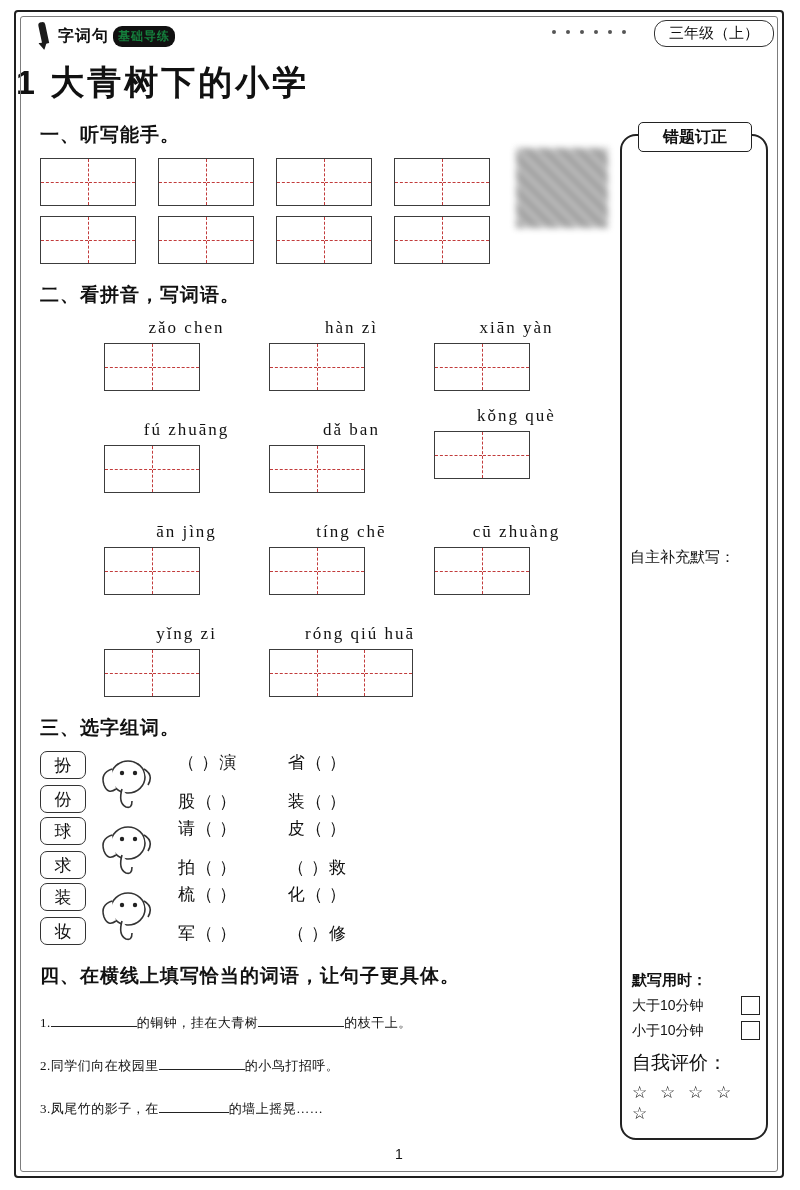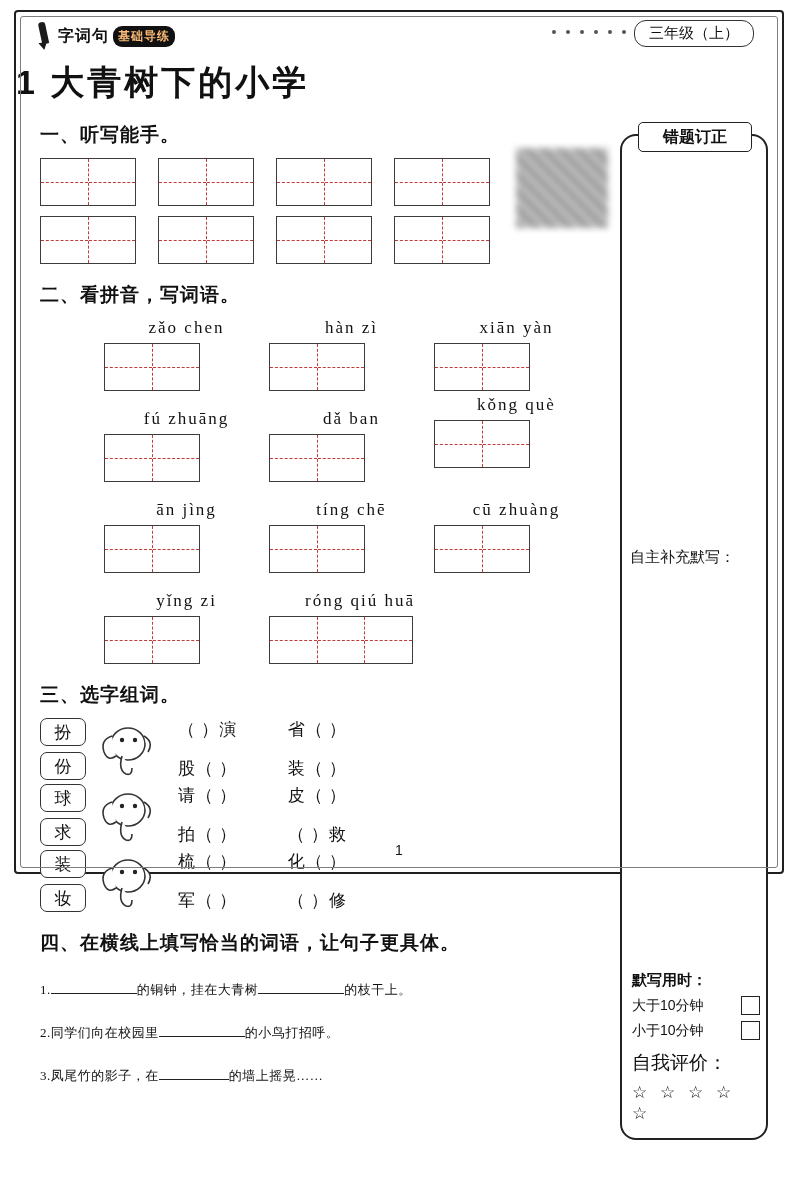--- a/index.html
+++ b/index.html
@@ -7,21 +7,21 @@
     width:800px;height:1190px;
     background:#ffffff;
     font-family:"Liberation Serif", serif;
     color:#111;
     position:relative;
     overflow:hidden;
   }
   .page{
     position:absolute;
     left:14px;top:10px;
-    width:770px;height:864px;
+    width:770px;height:1168px;
     border:2px solid #1f1f1f;
     border-radius:4px;
     box-sizing:border-box;
   }
   .page:after{
     content:"";
     position:absolute;
     left:4px;top:4px;right:4px;bottom:4px;
     border:1px solid #7d7d7d;
     border-radius:3px;
@@ -45,28 +45,28 @@
     content:"";position:absolute;left:5px;top:20px;
     width:9px;height:8px;background:#1b1b1b;
     clip-path:polygon(50% 100%,0 0,100% 0);
     transform:rotate(-12deg);
   }
   .brand-t1{
     font-family:"Liberation Sans", sans-serif;
     font-weight:bold;font-size:16px;letter-spacing:1px;
   }
   .brand-t2{
-    background:#111;color:#fdba74;
+    background:#111;color:#15803d;
     font-family:"Liberation Sans", sans-serif;
     font-weight:bold;font-size:12px;
     padding:2px 5px;border-radius:9px;
     letter-spacing:1px;
   }
   .grade-tab{
-    position:absolute;right:28px;top:8px;
+    position:absolute;right:8px;top:8px;
     border:1px solid #333;border-radius:12px;
     padding:3px 14px;font-size:15px;
     font-family:"Liberation Sans", sans-serif;
     background:#fff;
   }
   .dots{
     position:absolute;right:120px;top:18px;
     width:110px;height:6px;
   }
   .dots span{
@@ -111,21 +111,21 @@
     background:
       repeating-linear-gradient(45deg,#8d8d8d 0 6px,#b5b5b5 6px 12px),
       #a0a0a0;
     filter:blur(3px);
     opacity:.85;
   }
   
   .py-grid{
     display:grid;
     grid-template-columns:165px 165px 165px;
-    row-gap:4px;
+    row-gap:15px;
   }
   .py-label{
     text-align:center;font-size:17px;
     font-family:"Liberation Serif", serif;
     letter-spacing:2px;
     margin-bottom:3px;
     height:22px;
   }
   .py-cellwrap{display:flex;justify-content:flex-start;}
   

